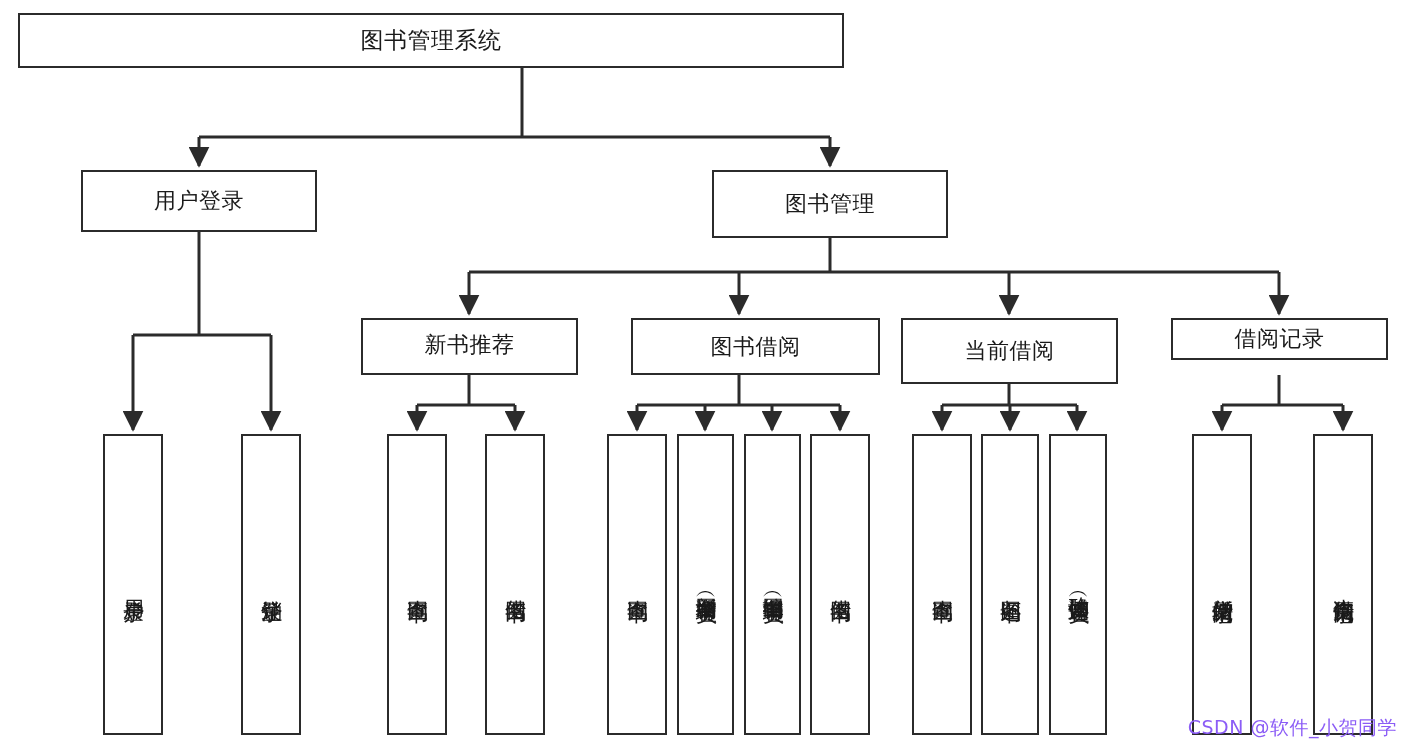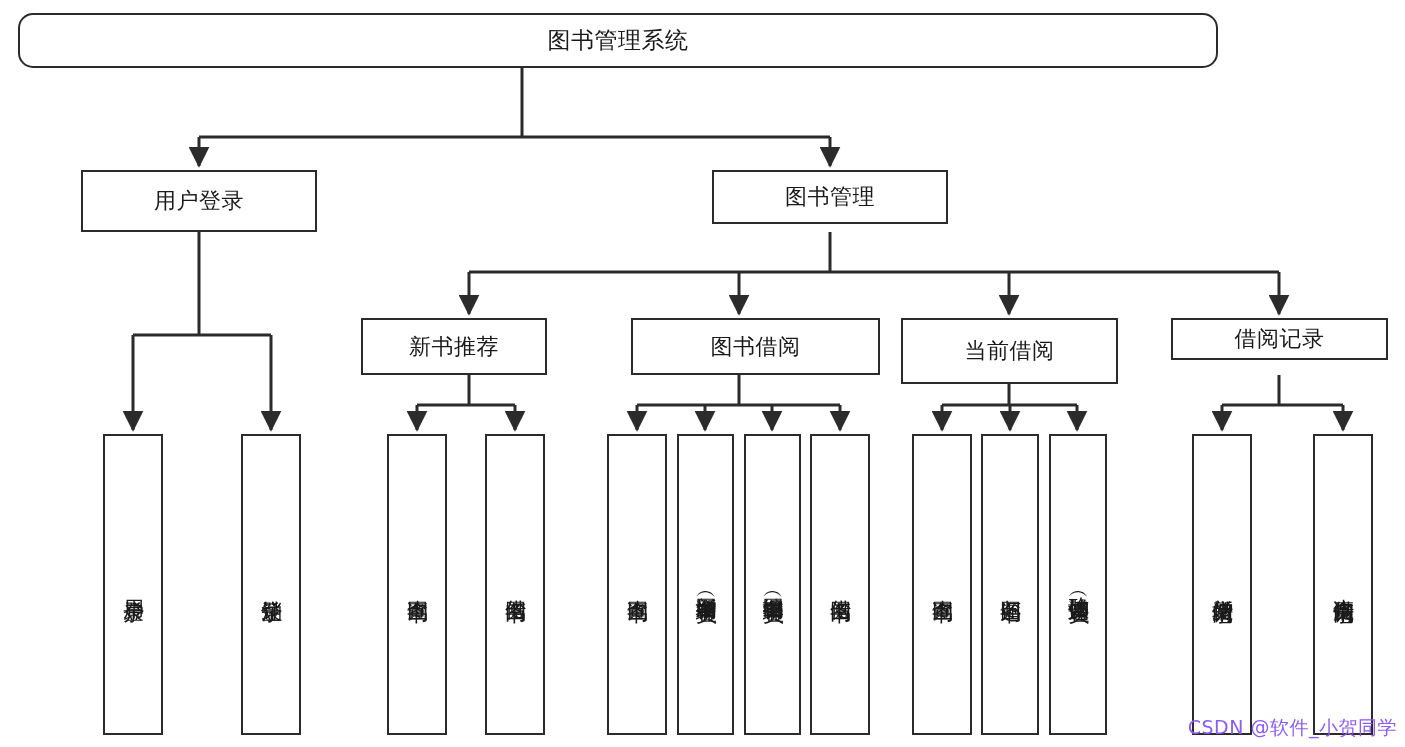--- a/index.html
+++ b/index.html
@@ -124,32 +124,32 @@
       <path d="M 1010 405 L 1010 430" marker-end="url(#arrow)"></path>
       <path d="M 1077 405 L 1077 430" marker-end="url(#arrow)"></path>
 
       <path d="M 1279 375 L 1279 405"></path>
       <path d="M 1222 405 L 1343 405"></path>
       <path d="M 1222 405 L 1222 430" marker-end="url(#arrow)"></path>
       <path d="M 1343 405 L 1343 430" marker-end="url(#arrow)"></path>
     </g>
   </svg>
 
-  <div class="node horiz root" style="left:18px; top:13px; width:1200px; height:55px;border-radius:15px;">
+  <div class="node horiz root" style="left:18px; top:13px; width:826px; height:55px;">
     <span class="node-label">图书管理系统</span>
   </div>
 
   <div class="node horiz" style="left:81px; top:170px; width:236px; height:62px;">
     <span class="node-label">用户登录</span>
   </div>
-  <div class="node horiz" style="left:712px; top:170px; width:236px; height:54px;">
+  <div class="node horiz" style="left:712px; top:170px; width:236px; height:68px;">
     <span class="node-label">图书管理</span>
   </div>
 
-  <div class="node horiz" style="left:361px; top:318px; width:186px; height:57px;">
+  <div class="node horiz" style="left:361px; top:318px; width:217px; height:57px;font-family:Liberation Mono, monospace;">
     <span class="node-label">新书推荐</span>
   </div>
   <div class="node horiz" style="left:631px; top:318px; width:249px; height:57px;">
     <span class="node-label">图书借阅</span>
   </div>
   <div class="node horiz" style="left:901px; top:318px; width:217px; height:66px;">
     <span class="node-label">当前借阅</span>
   </div>
   <div class="node horiz" style="left:1171px; top:318px; width:217px; height:42px;">
     <span class="node-label">借阅记录</span>

